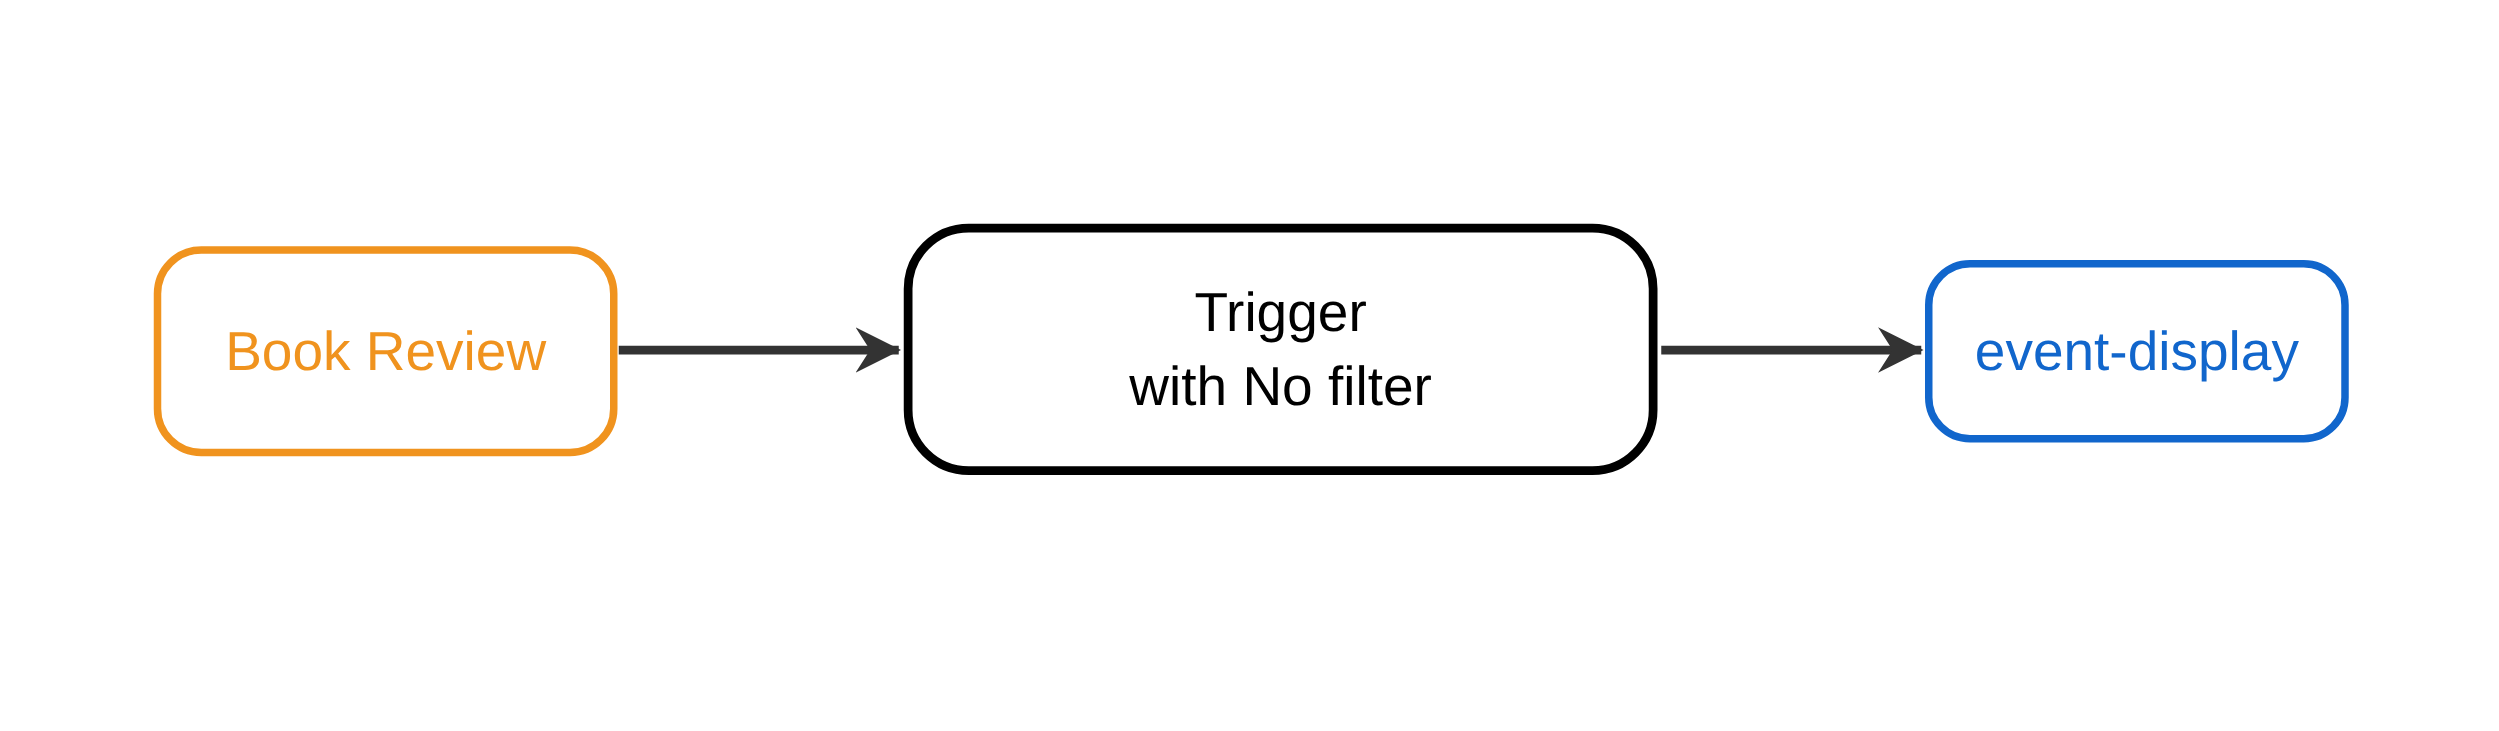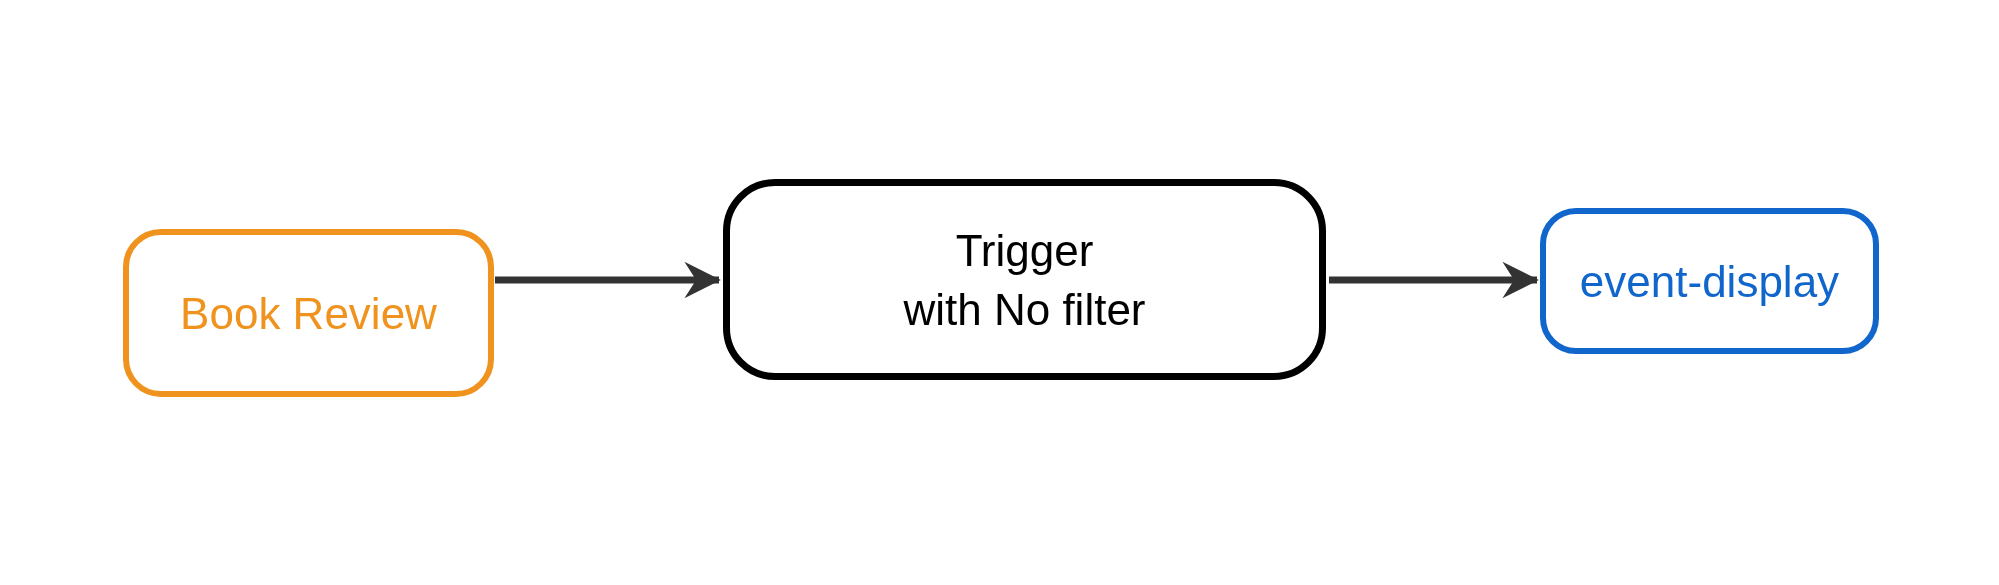--- a/index.html
+++ b/index.html
@@ -70,21 +70,21 @@
   <svg class="edges-layer" width="1999" height="585" viewBox="0 0 1999 585">
     <defs>
       <marker id="arrow" viewBox="0 0 10 10" refX="9.5" refY="5" markerUnits="strokeWidth" markerWidth="5.2" markerHeight="5.8" orient="auto">
         <path d="M0,0 L10,5 L0,10 L3.2,5 Z" fill="#333333"></path>
       </marker>
     </defs>
     <path d="M495,280 L719,280" fill="none" stroke-width="7" marker-end="url(#arrow)" stroke="#333333"></path>
     <path d="M1329,280 L1537,280" fill="none" stroke-width="7" marker-end="url(#arrow)" stroke="#333333"></path>
   </svg>
 
-  <div class="node node-broker" style="border-color: rgb(240, 147, 30); color: rgb(240, 147, 30); margin-top: 32px;">
+  <div class="node node-broker" style="border-color: rgb(240, 147, 30); color: rgb(240, 147, 30);">
     <span class="label-line">Book Review</span>
   </div>
 
   <div class="node node-trigger" style="border-color: rgb(0, 0, 0); color: rgb(0, 0, 0);">
     <span class="label-line">Trigger</span>
     <span class="label-line">with No filter</span>
   </div>
 
   <div class="node node-display" style="border-color: rgb(17, 102, 204); color: rgb(17, 102, 204);">
     <span class="label-line">event-display</span>

